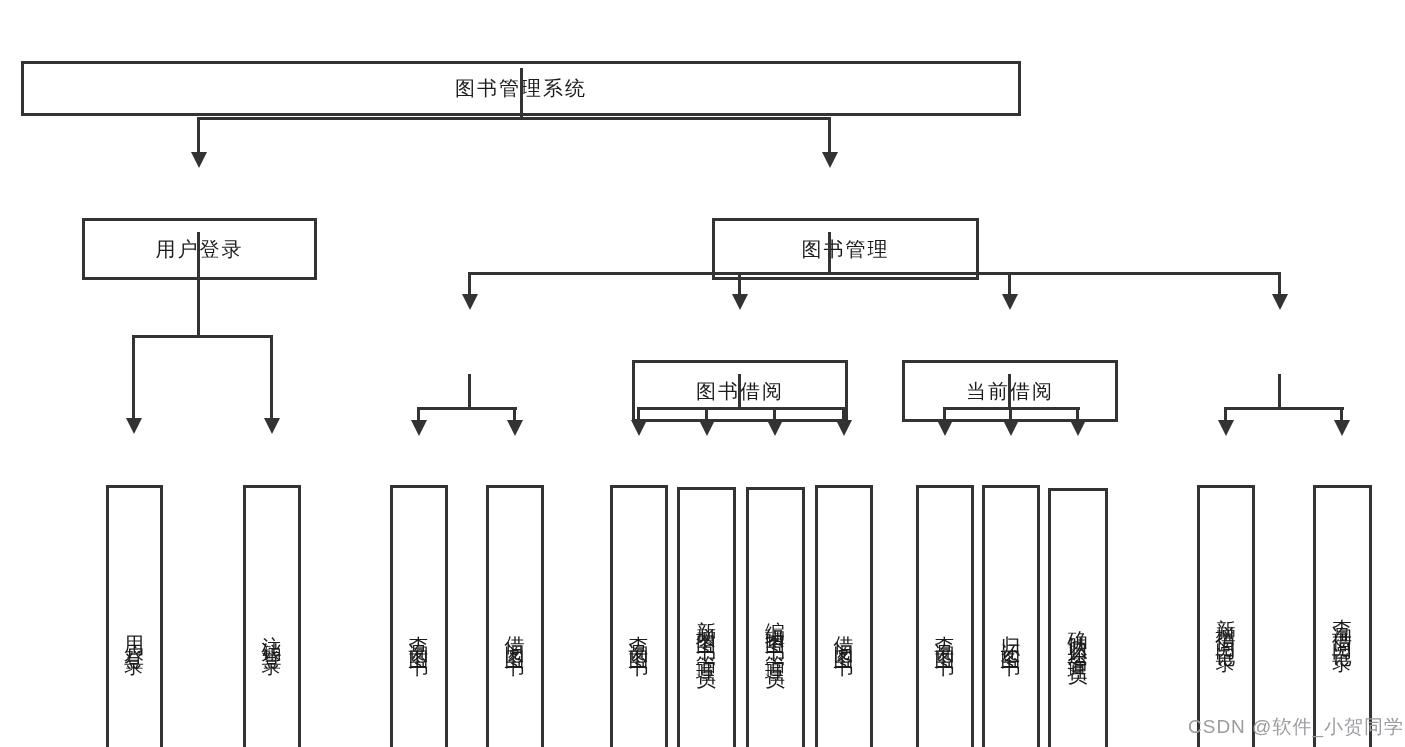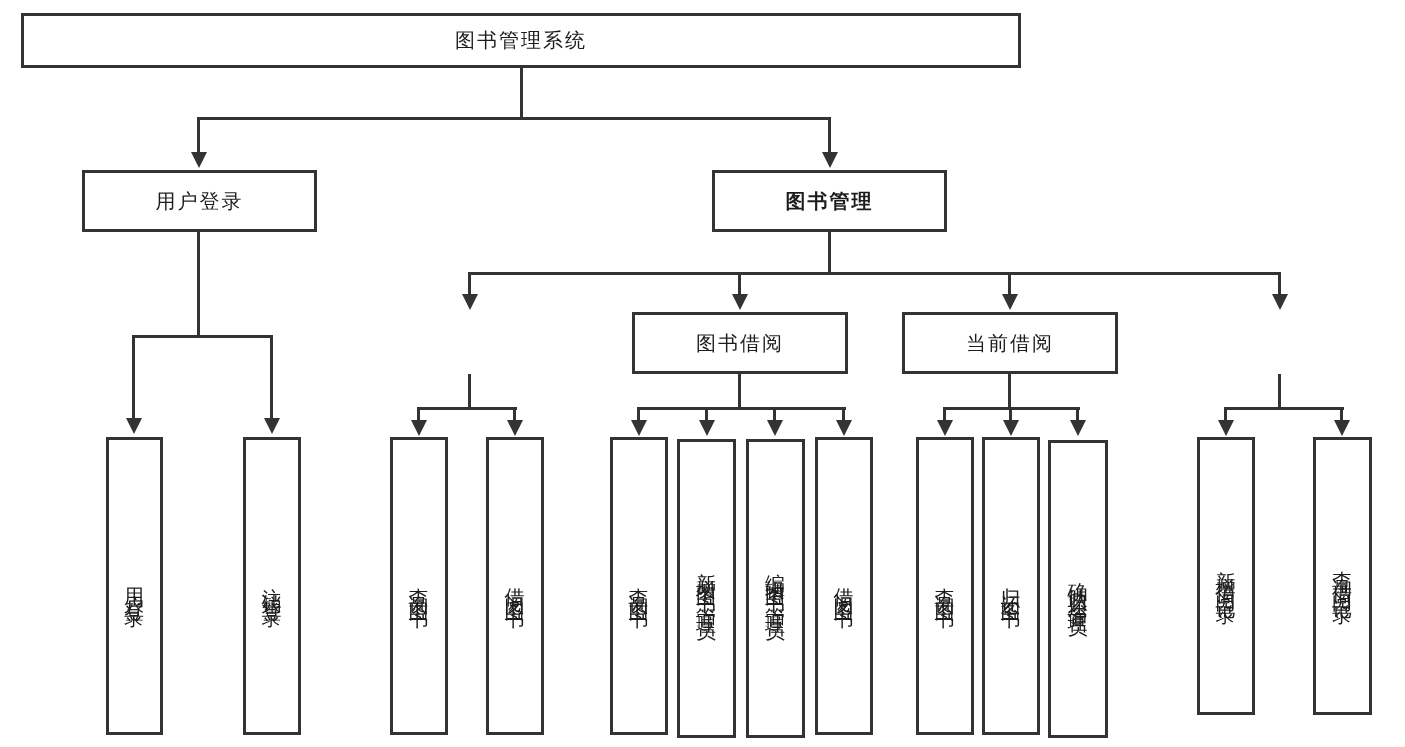--- a/index.html
+++ b/index.html
@@ -3,21 +3,21 @@
 <meta charset="utf-8">
 <style>
   html,body{margin:0;padding:0;background:#fff;}
   #stage{
     position:relative;width:1405px;height:747px;background:#ffffff;
     font-family:"Liberation Sans","DejaVu Sans",sans-serif;overflow:hidden;
   }
   .box{
     position:absolute;background:#ffffff;border:3px solid #333333;
     box-sizing:border-box;display:flex;align-items:center;justify-content:center;
-    color:#1c1c1c;font-size:20px;letter-spacing:2px;white-space:nowrap;
+    color:#1c1c1c;font-size:20px;letter-spacing:2px;white-space:nowrap;margin-top:48px;
   }
   .vtext{
     writing-mode:vertical-rl;text-orientation:mixed;
     letter-spacing:7px;line-height:1;white-space:normal;
   }
   .hl{position:absolute;height:3px;background:#333333;}
   .vl{position:absolute;width:3px;background:#333333;}
   .ah{
     position:absolute;width:0;height:0;
     border-left:8px solid transparent;border-right:8px solid transparent;
@@ -40,21 +40,21 @@
   <div class="vl" style="left:520px;top:68px;height:49px;"></div>
   <div class="hl" style="left:198px;top:117px;width:633px;"></div>
   <div class="vl" style="left:197px;top:117px;height:36px;"></div>
   <div class="ah" style="left:191px;top:152px;"></div>
   <div class="vl" style="left:828px;top:117px;height:36px;"></div>
   <div class="ah" style="left:822px;top:152px;"></div>
 
   <div class="box" style="left:82px;top:170px;width:235px;height:62px;">
     <span>用户登录</span>
   </div>
-  <div class="box" style="left:712px;top:170px;width:235px;height:62px;font-weight:bold;">
+  <div class="box" style="left:712px;top:170px;width:267px;height:62px;">
     <span>图书管理</span>
   </div>
 
   <div class="vl" style="left:197px;top:232px;height:103px;"></div>
   <div class="hl" style="left:133px;top:335px;width:140px;"></div>
   <div class="vl" style="left:132px;top:335px;height:84px;"></div>
   <div class="ah" style="left:126px;top:418px;"></div>
   <div class="vl" style="left:270px;top:335px;height:84px;"></div>
   <div class="ah" style="left:264px;top:418px;"></div>
 
@@ -147,14 +147,15 @@
     <span class="vtext" style="letter-spacing:5px;">确认归还（管理员）</span>
   </div>
 
   <div class="box" style="left:1197px;top:437px;width:58px;height:278px;">
     <span class="vtext">新增借阅记录</span>
   </div>
   <div class="box" style="left:1313px;top:437px;width:59px;height:278px;">
     <span class="vtext">查询借阅记录</span>
   </div>
 
+  <div class="watermark">CSDN @软件_小贺同学</div>
 
 </div>
 
 </body></html>

